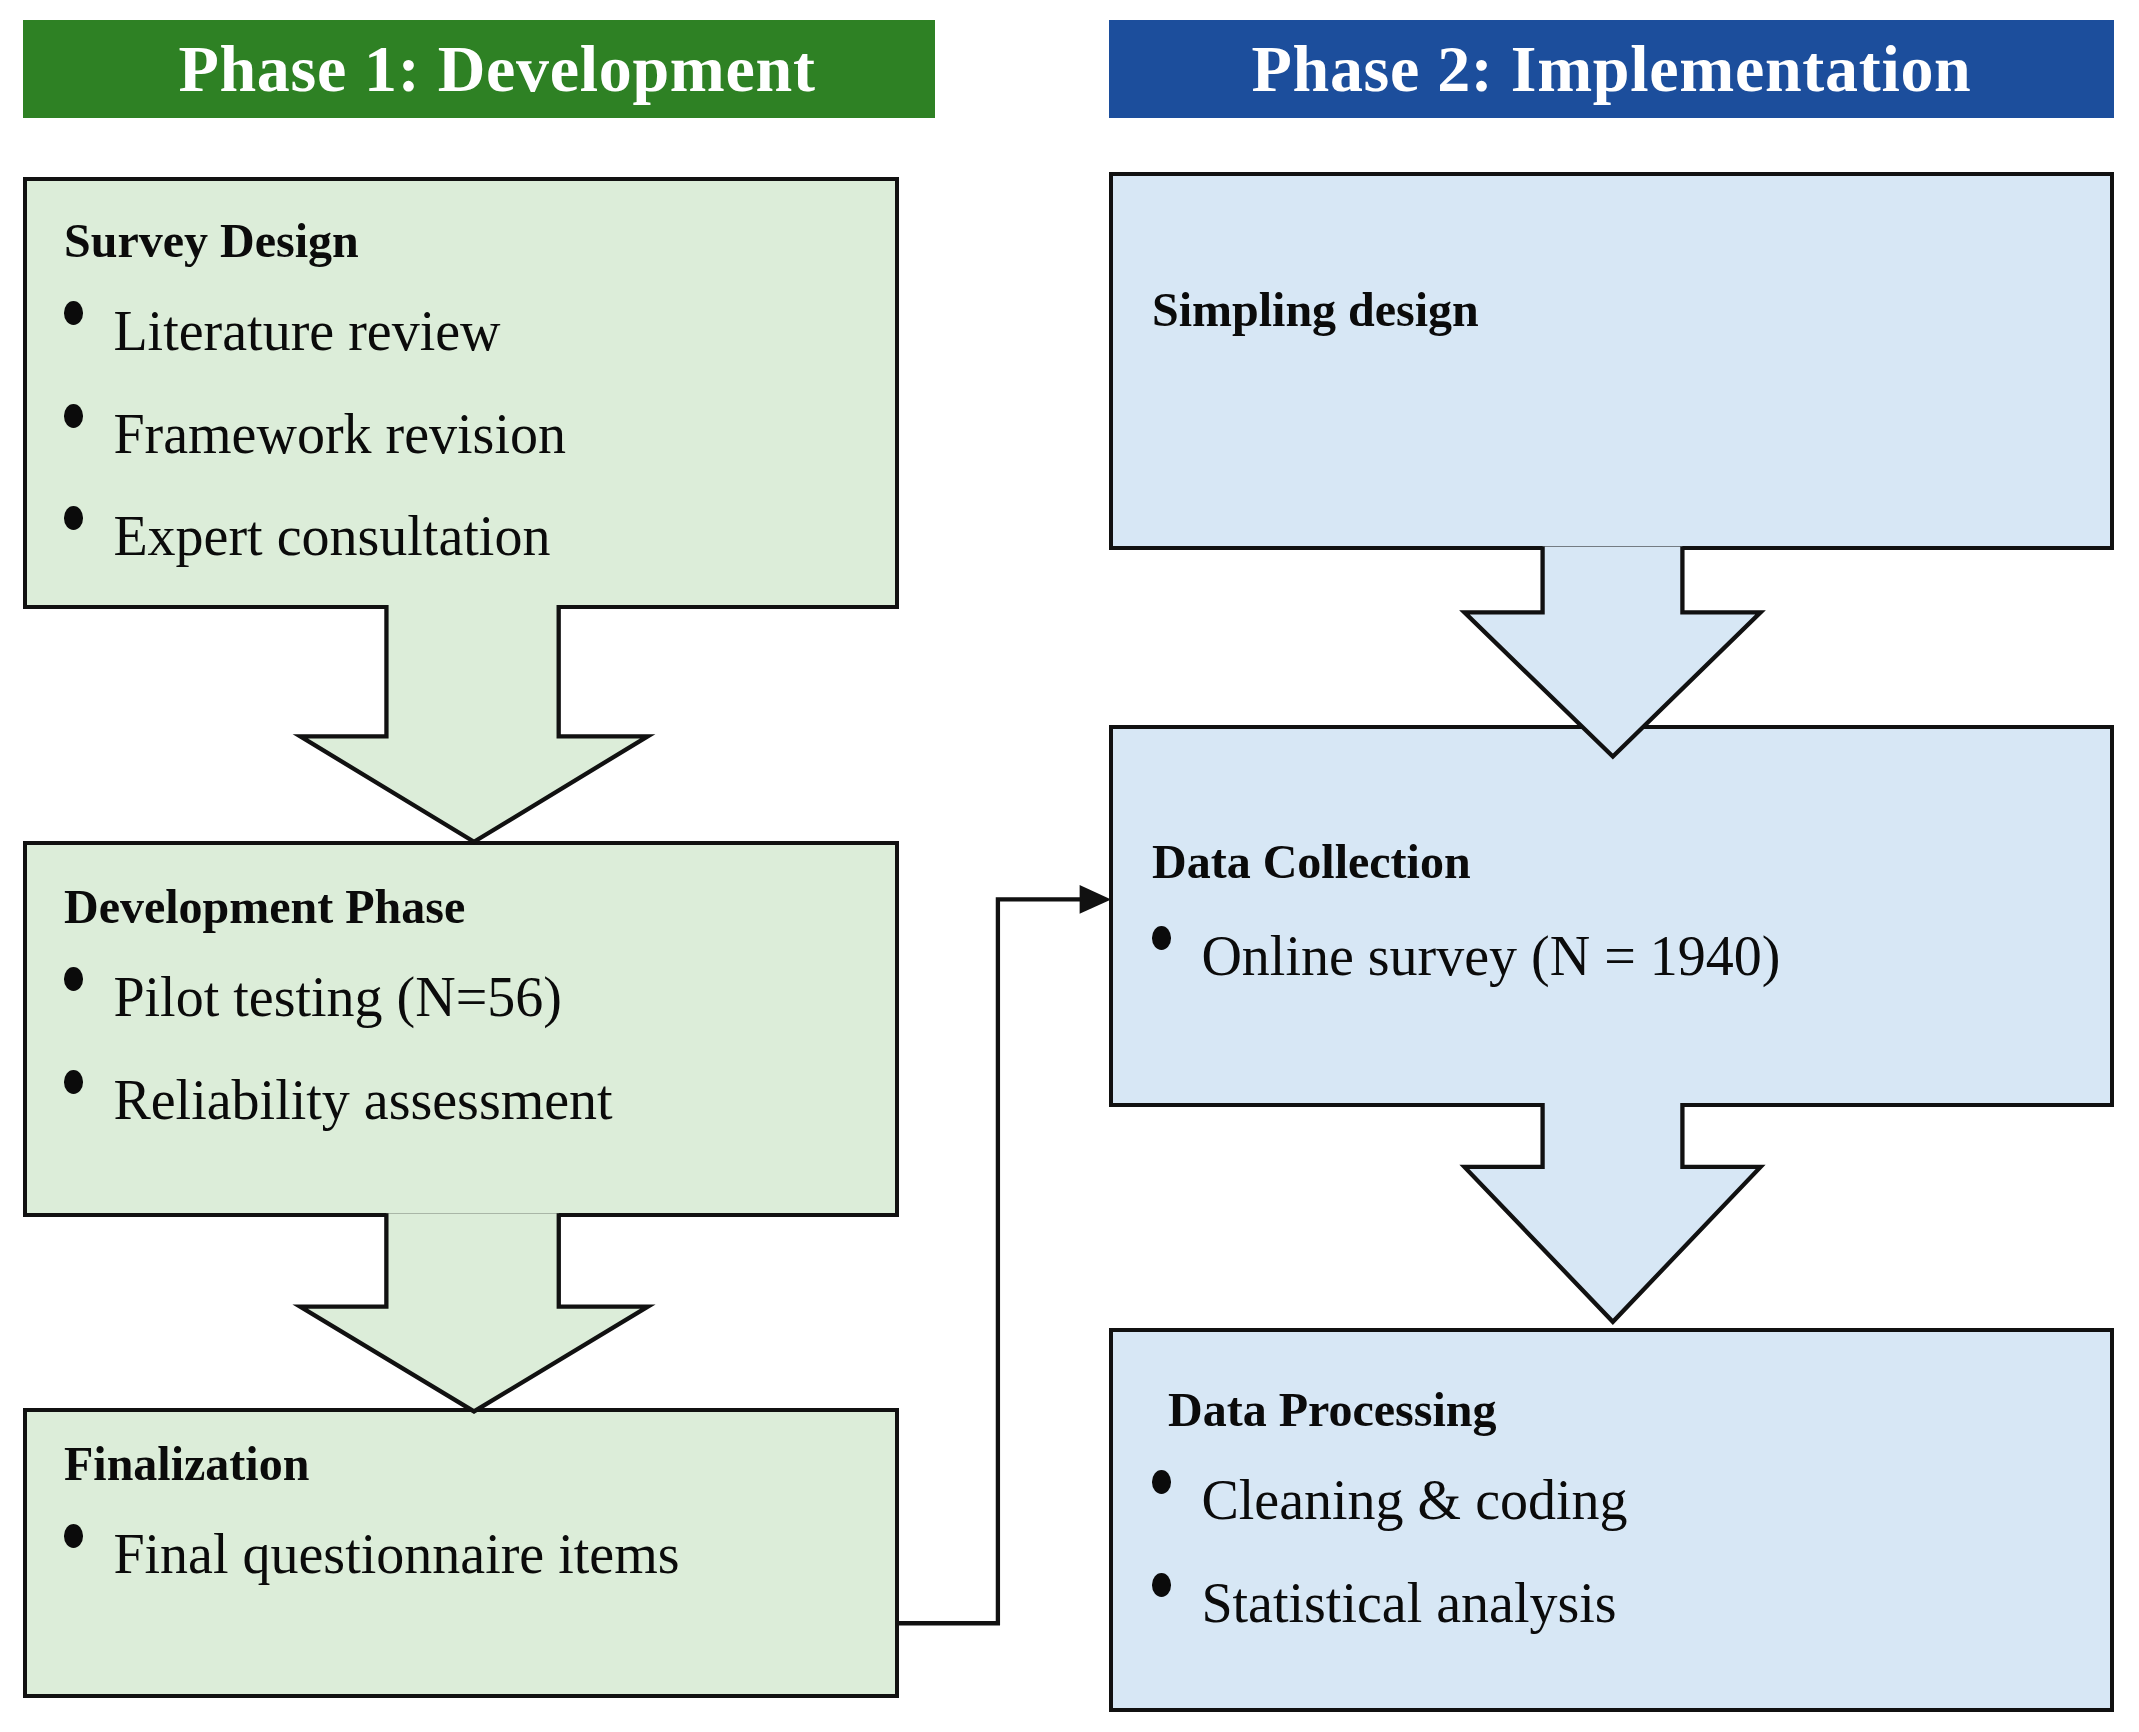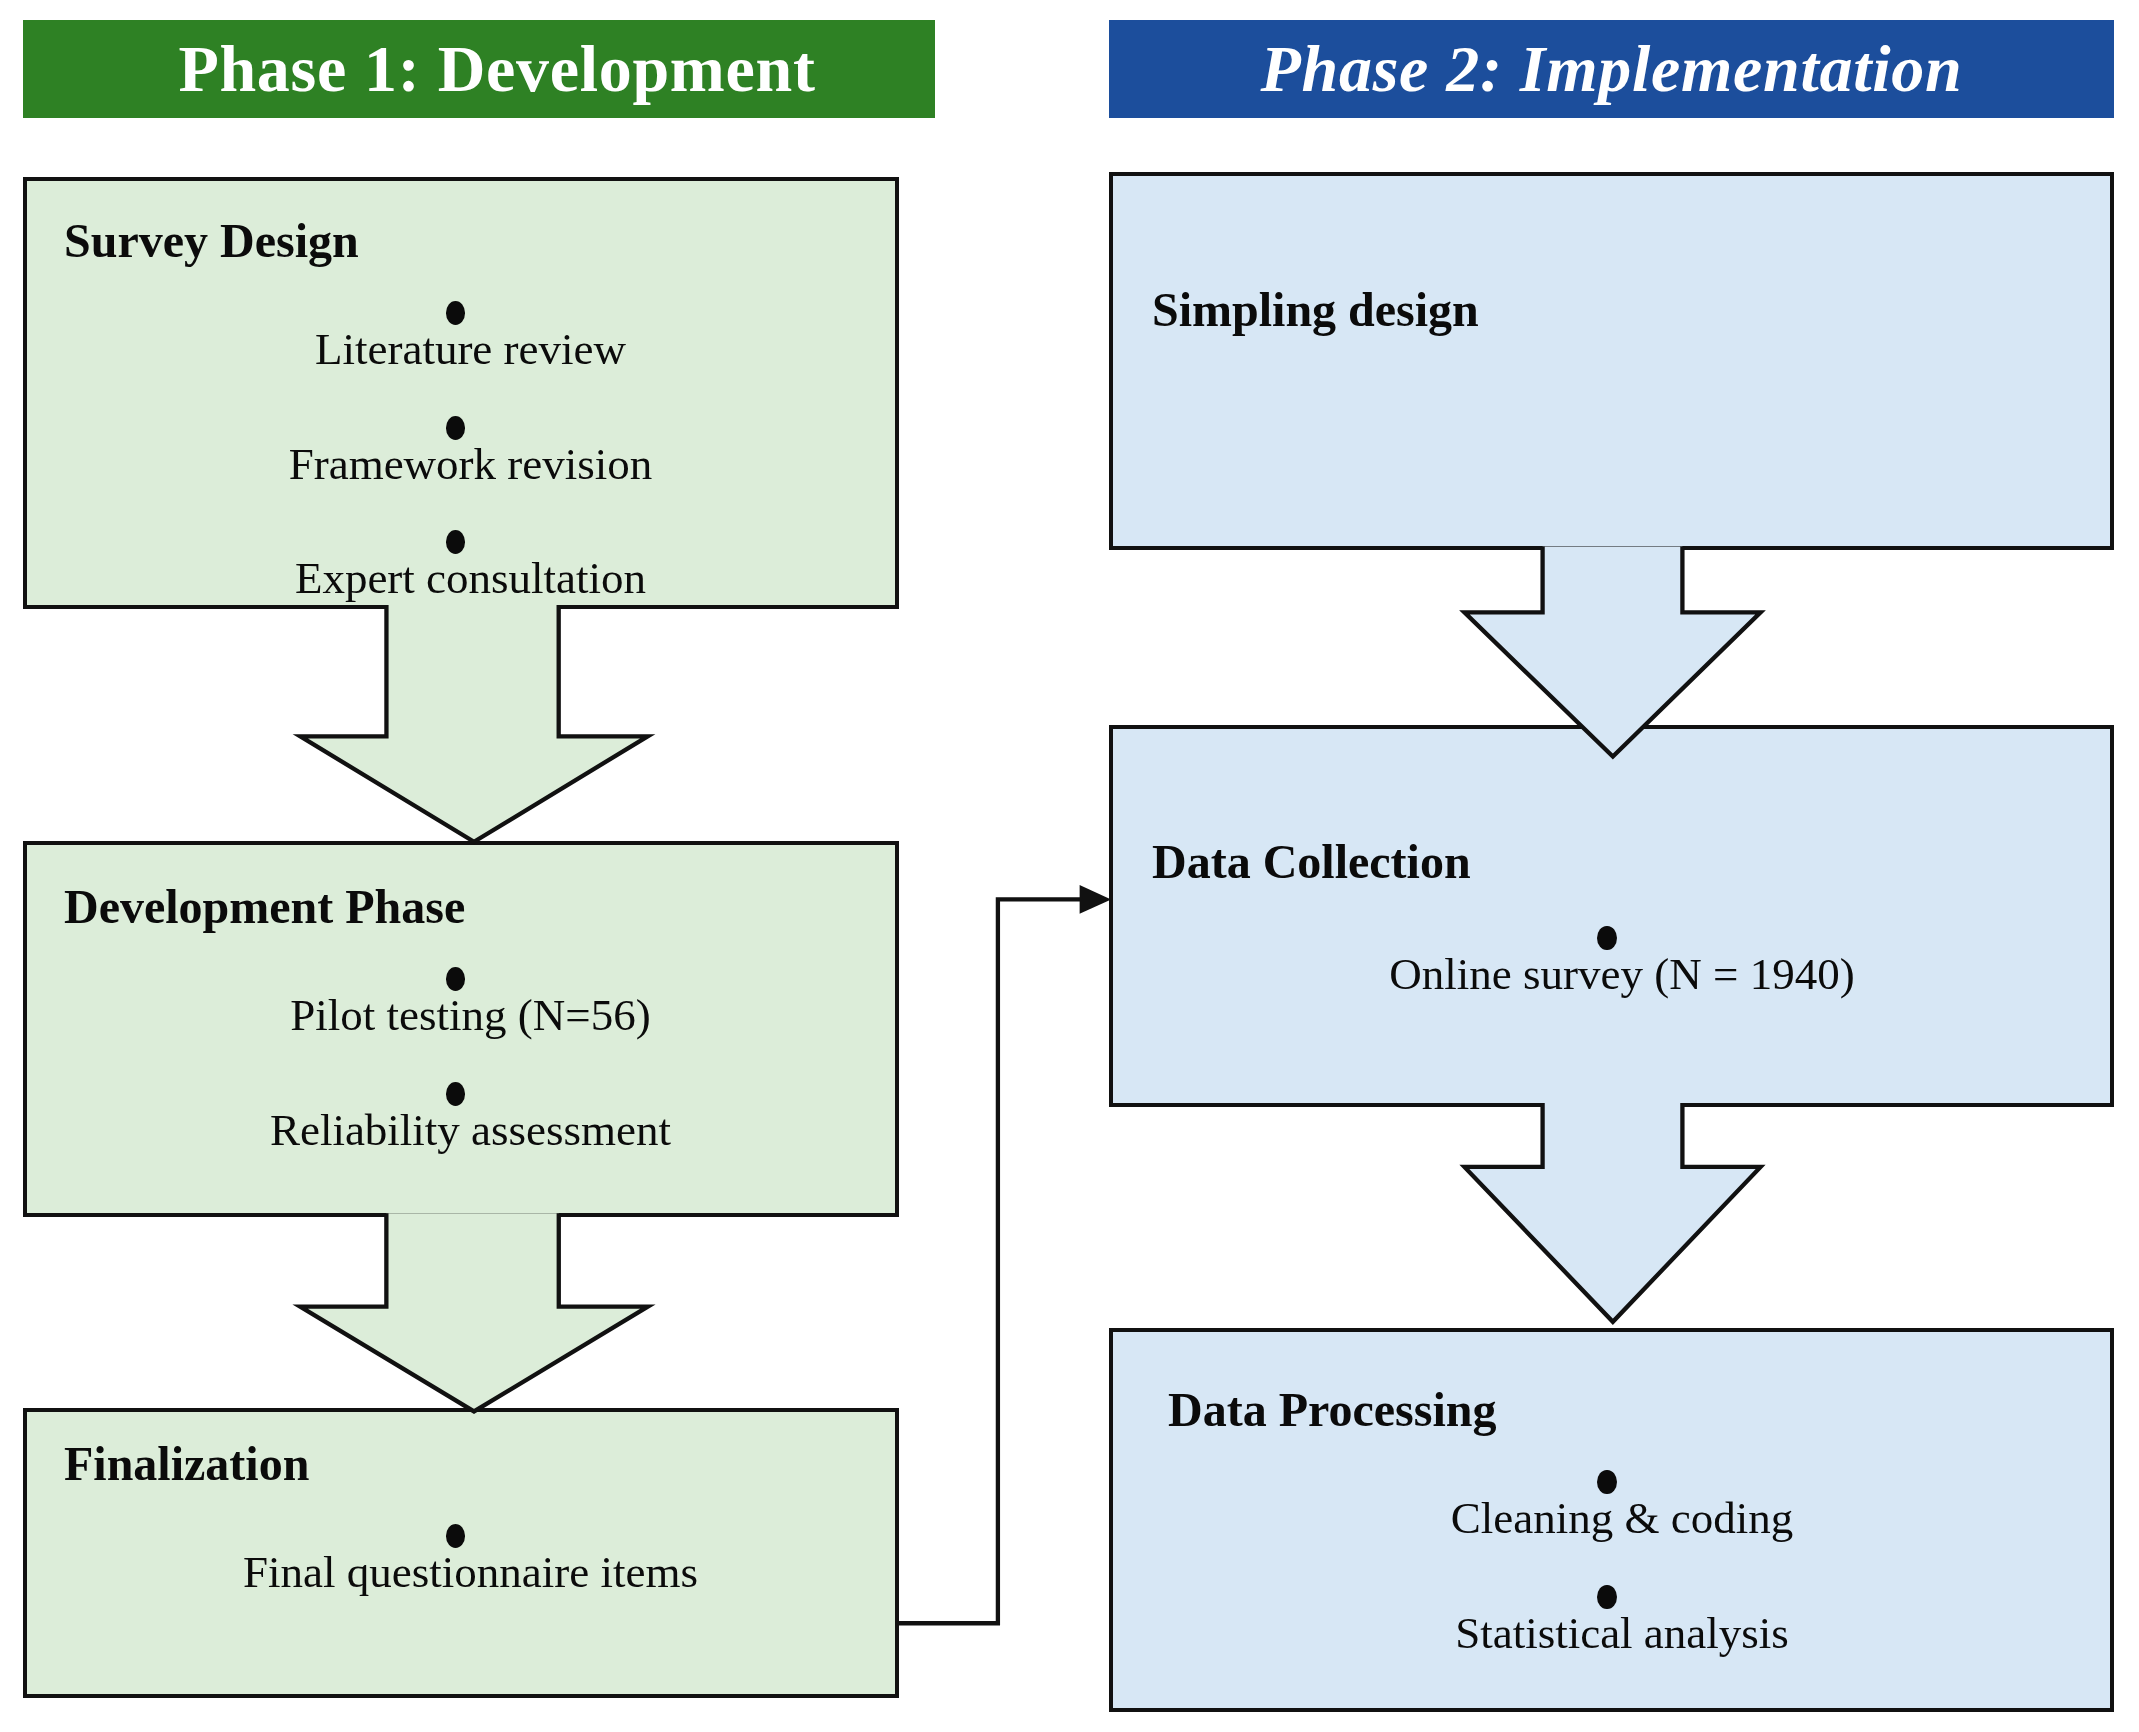--- a/index.html
+++ b/index.html
@@ -15,21 +15,21 @@
     position:absolute;
     display:flex;
     align-items:center;
     justify-content:center;
     color:var(--c-hdr-text,#fff);
     font-weight:bold;
     font-size:66px;
     letter-spacing:0.7px;
   }
   #hdr1{left:23px;  top:20px; width:876px; height:98px; background:var(--c-green-hdr,#2e8124);padding-left:36px;}
-  #hdr2{left:1109px; top:20px; width:1005px; height:98px; background:var(--c-blue-hdr,#1c4e9c);font-style:italic;}
+  #hdr2{left:1109px; top:20px; width:1005px; height:98px; background:var(--c-blue-hdr,#1c4e9c);}
 
   .box{
     position:absolute;
     box-sizing:border-box;
     border:4.3px solid var(--c-line,#111);
     color:var(--c-text,#0b0b0b);
   }
   .green{background:var(--c-green-box,#dcedd9);}
   .blue {background:var(--c-blue-box,#d7e7f5);}
 
@@ -44,26 +44,25 @@
     font-size:48px;
     font-weight:bold;
     line-height:1.15;
     white-space:nowrap;
   }
   .t-indent{padding-left:16px;}
   .bullets{margin-top:33px;}
   #box5 .bullets{margin-top:37px;}
   .brow{
     display:flex;
-    align-items:center;
+    align-items:flex-start;
     margin-top:42px;
-    font-size:45px;
+    font-size:56px;
     line-height:1.08;
     white-space:nowrap;
-    flex-direction:column;
   }
   .brow:first-child{margin-top:0;}
   .dot{
     width:19.4px;
     height:24px;
     border-radius:50%;
     background:var(--c-text,#0b0b0b);
     margin-right:30px;
     flex:0 0 auto;
   }

